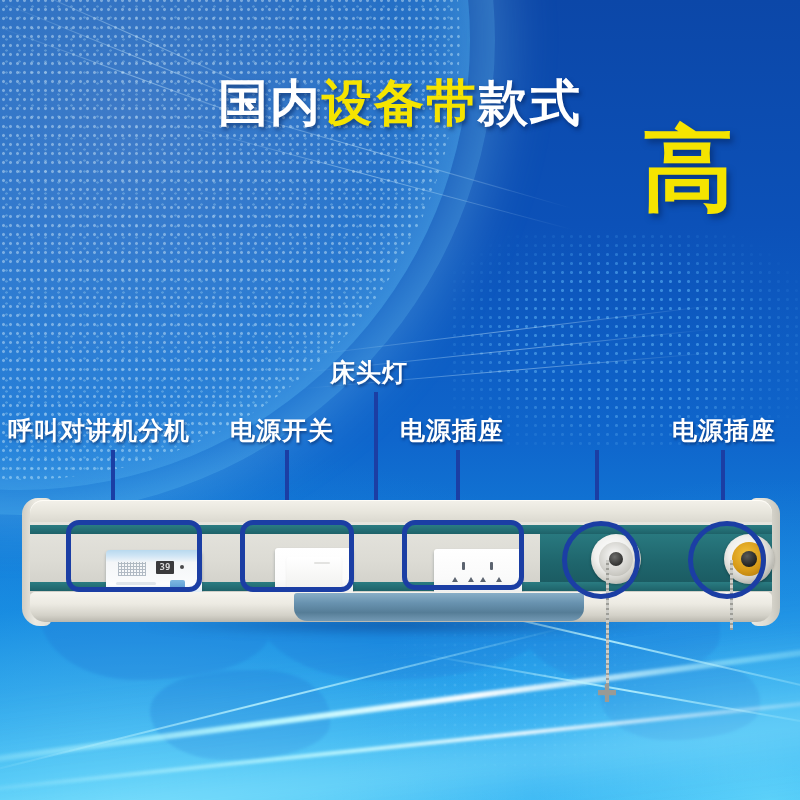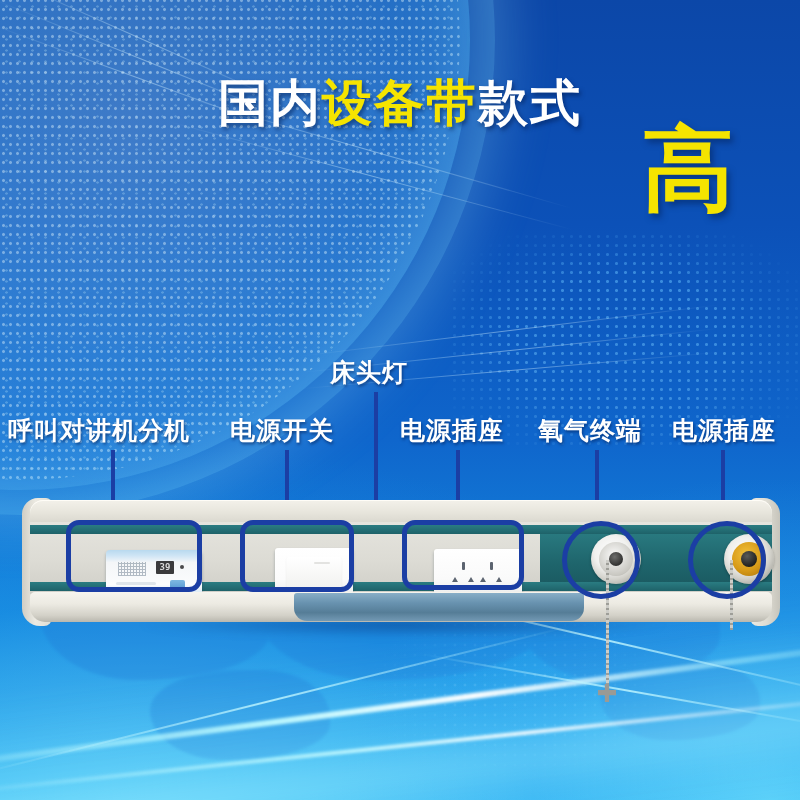--- a/index.html
+++ b/index.html
@@ -296,21 +296,20 @@
     <div class="hl-line1"><span class="w-white">国内</span><span class="w-yellow">设备带</span><span class="w-white">款式</span></div>
     <div id="headline-row2">
       <span class="hl-big">高</span>
     </div>
   </div>
 
   <div class="callout" style="left:8px;top:418px;">呼叫对讲机分机</div>
   <div class="callout" style="left:230px;top:418px;">电源开关</div>
   <div class="callout" style="left:330px;top:360px;">床头灯</div>
   <div class="callout" style="left:400px;top:418px;">电源插座</div>
-  <div class="callout" style="left:538px;top:418px;">氧气终端</div>
   <div class="callout" style="left:672px;top:418px;">电源插座</div>
 
   <div class="leader" style="left:111px;top:450px;height:78px;"></div>
   <div class="leader" style="left:285px;top:450px;height:76px;"></div>
   <div class="leader" style="left:374px;top:392px;height:208px;"></div>
   <div class="leader" style="left:456px;top:450px;height:77px;"></div>
   <div class="leader" style="left:595px;top:450px;height:68px;"></div>
   <div class="leader" style="left:721px;top:450px;height:68px;"></div>
 
   <div id="panel">

